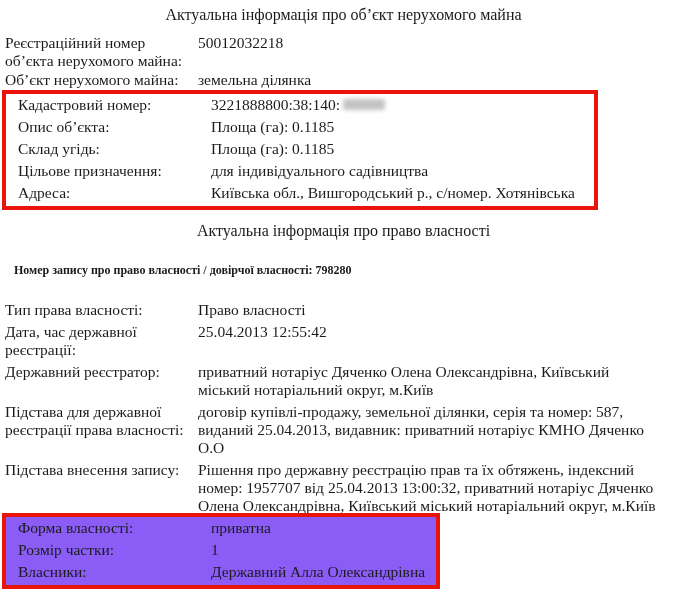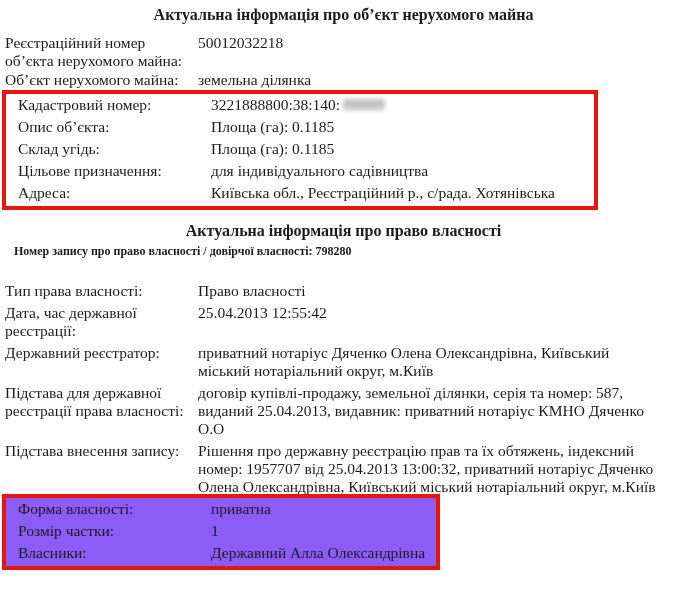--- a/index.html
+++ b/index.html
@@ -12,21 +12,21 @@
     overflow: hidden;
     background: #ffffff;
     color: var(--ink);
     font-family: "Liberation Serif", "DejaVu Serif", serif;
     font-size: 15.5px;
     line-height: 18px;
     padding-top: 6px;
   }
   .doc-title {
     text-align: center;
-    font-weight: bold;
+    font-weight: normal;
     font-size: 16px;
     line-height: 18px;
     margin-bottom: 10px;
   }
   .row {
     display: flex;
     align-items: flex-start;
     padding-left: 5px;
     margin-bottom: 4px;
   }
@@ -36,21 +36,21 @@
   .hl-box {
     border: 4px solid var(--red);
     margin-left: 2px;
     padding: 2px 0 3px;
   }
   .hl-box .row { padding-left: 12px; }
   .hl-box .row:last-child { margin-bottom: 1px; }
   .box-object { margin-right: 89px; margin-top: 1px; }
   .box-owner  { margin-right: 247px; margin-top: -6px; background: #8b5cf6; position: relative; }
   .section-2 { margin-top: 12px; }
-  .section-2 .doc-title { margin-bottom: 2px; }
+  .section-2 .doc-title { margin-bottom: 21px; }
   .record-line {
     font-weight: bold;
     font-size: 12px;
     padding-left: 14px;
     margin-bottom: 22px;
   }
   .redacted {
     display: inline-block;
     width: 42px;
     height: 11px;
@@ -92,21 +92,21 @@
       <div class="row">
         <div class="label">Склад угідь:</div>
         <div class="value">Площа (га): 0.1185</div>
       </div>
       <div class="row">
         <div class="label">Цільове призначення:</div>
         <div class="value">для індивідуального садівництва</div>
       </div>
       <div class="row">
         <div class="label">Адреса:</div>
-        <div class="value">Київська обл., Реєстраційний р., с/рада. Хотянівська</div>
+        <div class="value">Київська обл., Вишгородський р., с/номер. Хотянівська</div>
       </div>
     </div>
   </div>
 
   <div class="section-2">
     <div class="doc-title">Актуальна інформація про право власності</div>
     <div class="record-line">Номер запису про право власності / довірчої власності: 798280</div>
 
     <div class="row">
       <div class="label">Тип права власності:</div>

